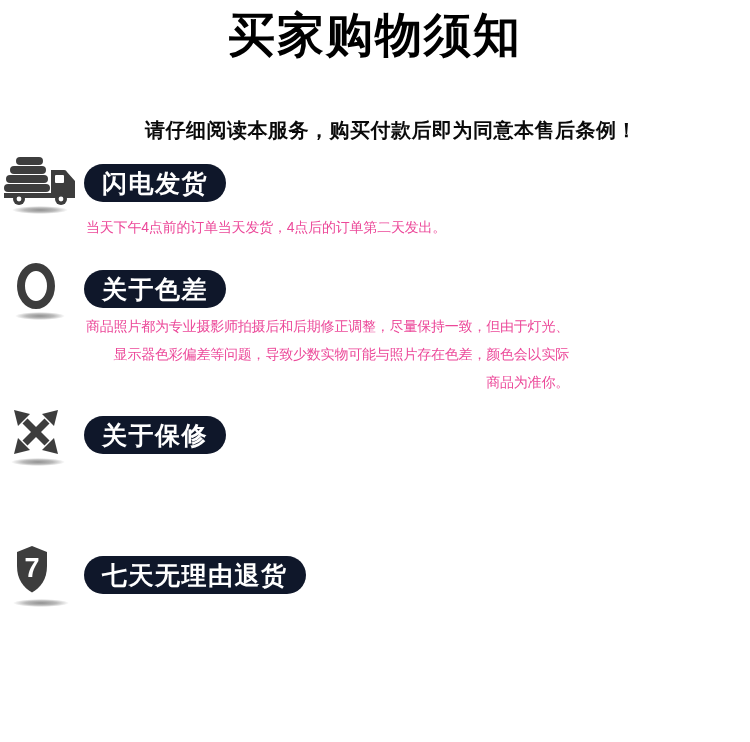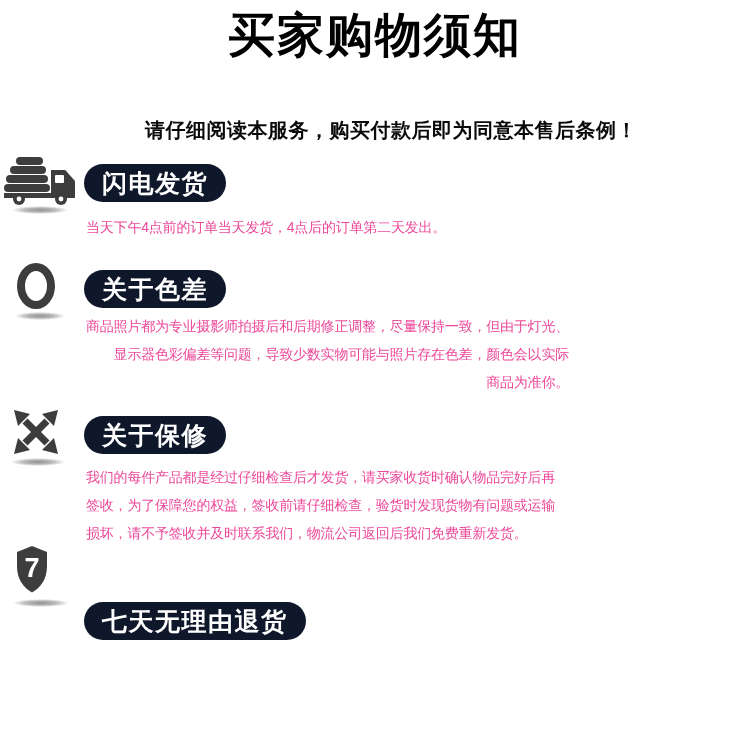--- a/index.html
+++ b/index.html
@@ -82,26 +82,23 @@
       <g fill="#3d3d3d">
         <polygon points="1,1 17,5 5,17"></polygon>
         <polygon points="45,1 41,17 29,5"></polygon>
         <polygon points="1,45 5,29 17,41"></polygon>
         <polygon points="45,45 29,41 41,29"></polygon>
       </g>
     </svg>
   </div>
   <div class="icon-shadow" style="left:11px;top:458px;width:54px;"></div>
   <div class="badge" style="left:84px;top:416px;text-align:center;">关于保修</div>
-  <p class="body-text" style="left:86px;top:463px;">我们的每件产品都是经过仔细检查后才发货，请买家收货时确认物品完好后再
-签收，为了保障您的权益，签收前请仔细检查，验货时发现货物有问题或运输
-损坏，请不予签收并及时联系我们，物流公司返回后我们免费重新发货。</p>
 
   <div class="icon-wrap" style="left:16px;top:546px;">
     <svg width="32" height="47" viewBox="0 0 32 47" xmlns="http://www.w3.org/2000/svg">
       <path d="M16 0 L31 6 V20 C31 33.5 24.5 41.5 16 46.5 C7.5 41.5 1 33.5 1 20 V6 Z" fill="#3d3d3d"></path>
       <text x="16" y="31" text-anchor="middle" font-size="27" font-weight="bold" font-family="Liberation Sans, sans-serif" fill="#ffffff">7</text>
     </svg>
   </div>
   <div class="icon-shadow" style="left:13px;top:599px;width:56px;"></div>
-  <div class="badge" style="left:84px;top:556px;margin-top:46px;">七天无理由退货</div>
+  <div class="badge" style="left:84px;top:556px;">七天无理由退货</div>
 
 </div>
 
 </body></html>

